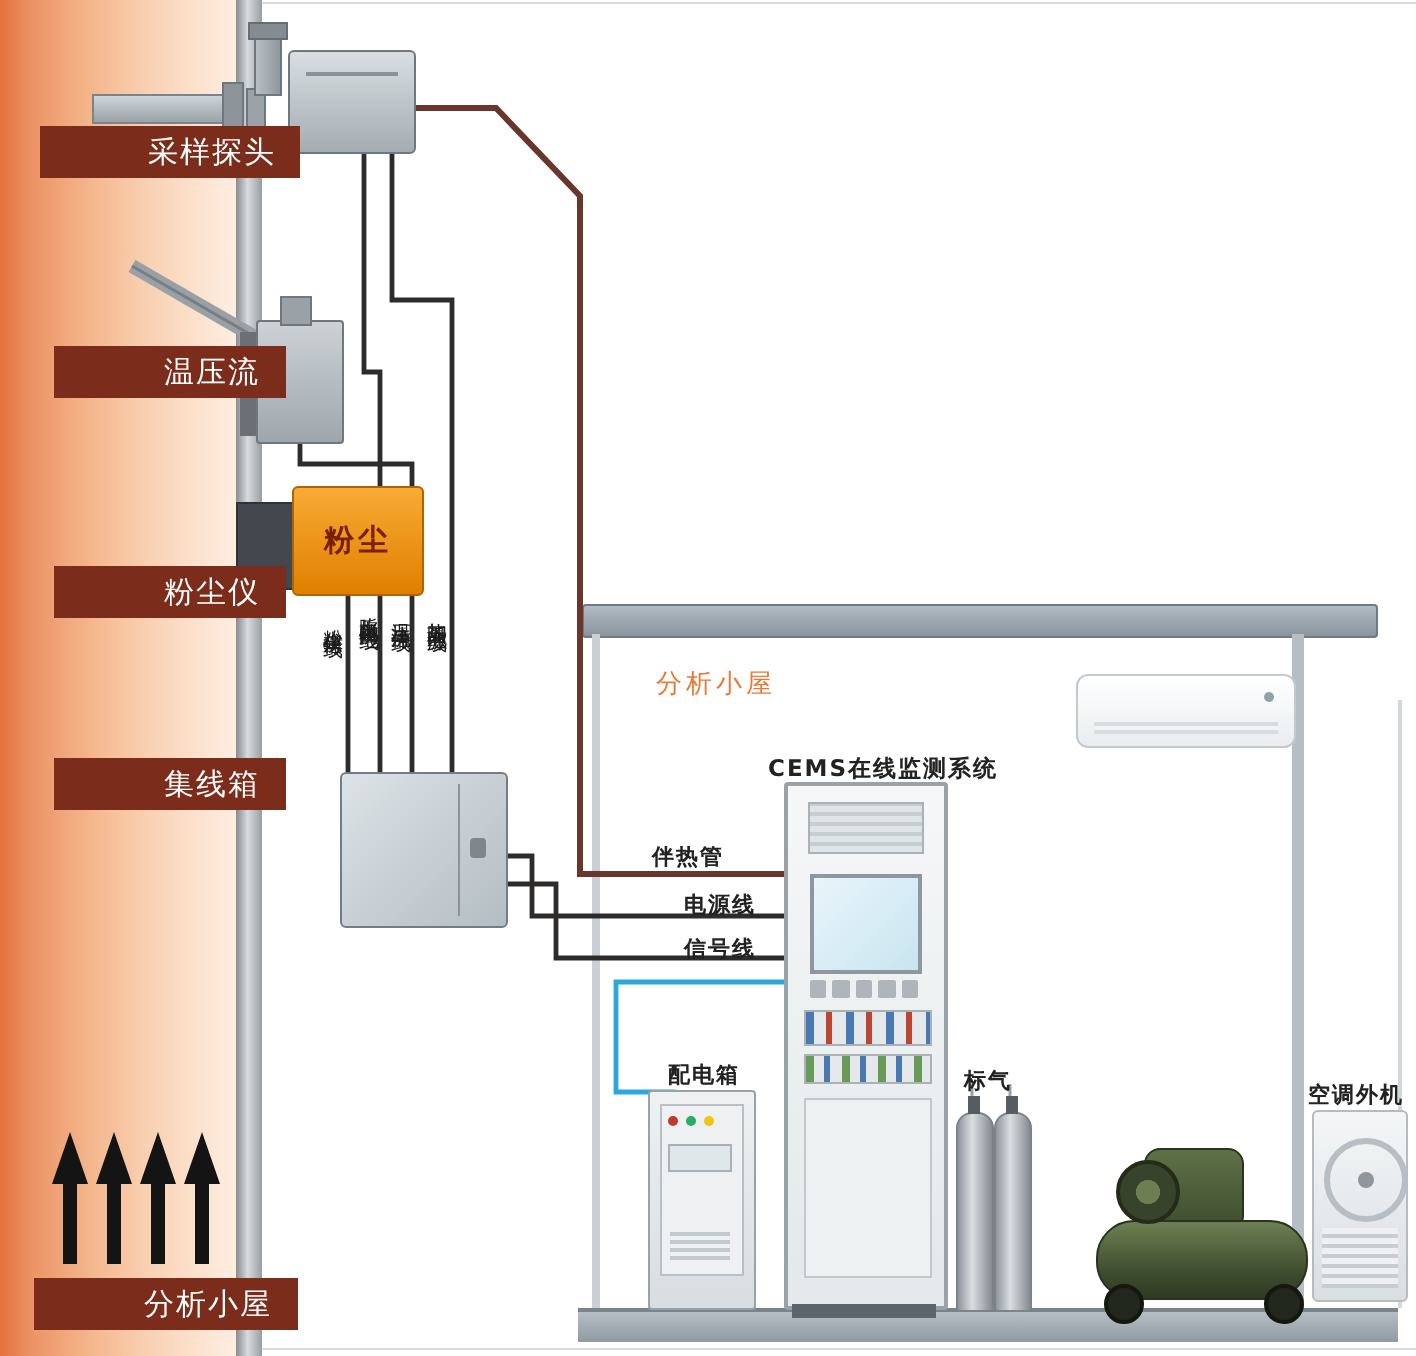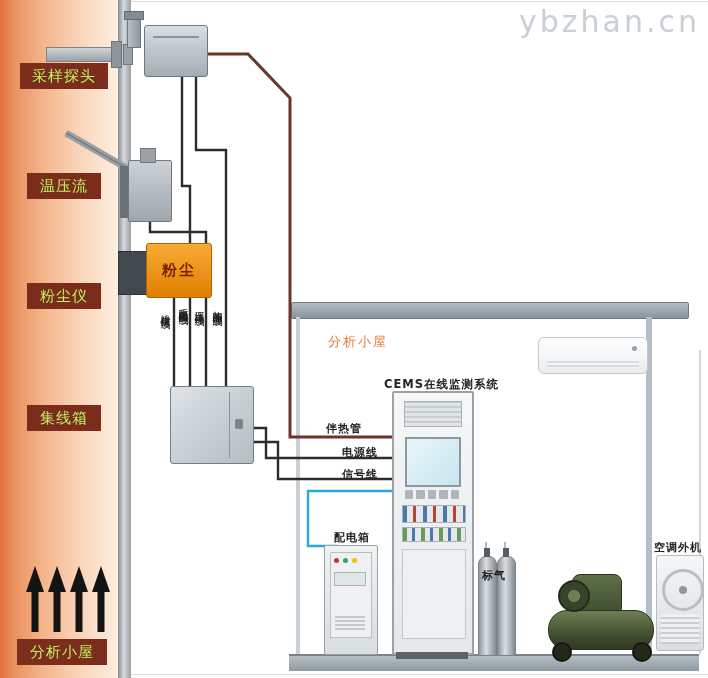--- a/index.html
+++ b/index.html
@@ -5,22 +5,22 @@
   html,body{margin:0;padding:0;background:#ffffff;}
   body{font-family:"DejaVu Sans","Liberation Sans",sans-serif;}
   .stage{position:relative;width:708px;height:678px;background:#ffffff;overflow:hidden;}
   .edge-line{position:absolute;left:0;width:708px;height:1px;background:#d9dde0;}
 
   
   .chimney{position:absolute;left:0;top:0;width:118px;height:678px;
     background:linear-gradient(90deg,#e2703d 0%,#ec9465 14%,#f4b68c 38%,#f9d0b2 62%,#fce3cf 85%,#fdeee1 100%);}
   .stack-wall{position:absolute;left:118px;top:0;width:13px;height:678px;
     background:linear-gradient(90deg,#878c90,#d7dbde 45%,#989ea3);}
-  .stack-label{position:absolute;background:#7b2c1a;color:#bef264;font-size:15px;
-    display:flex;align-items:center;justify-content:center;letter-spacing:1px;z-index:6;}
+  .stack-label{position:absolute;background:#7b2c1a;color:#ffffff;font-size:15px;
+    display:flex;align-items:center;justify-content:center;letter-spacing:1px;z-index:6;padding-left:42px;}
   .probe-pipe{position:absolute;left:46px;top:47px;width:74px;height:13px;z-index:5;
     background:linear-gradient(180deg,#cfd5d9,#9aa2a8);border:1px solid #7c848b;}
   .probe-flange1{position:absolute;left:111px;top:41px;width:9px;height:25px;background:#8d959b;border:1px solid #6f777e;z-index:5;}
   .probe-flange2{position:absolute;left:123px;top:44px;width:8px;height:19px;background:#9ba3a9;border:1px solid #6f777e;z-index:5;}
   .probe-stub{position:absolute;left:127px;top:16px;width:12px;height:30px;z-index:5;
     background:linear-gradient(90deg,#b9c0c5,#8f979d);border:1px solid #6f777e;}
   .probe-cap{position:absolute;left:124px;top:11px;width:18px;height:7px;background:#848c92;border:1px solid #666e74;z-index:5;}
   .probe-box{position:absolute;left:144px;top:25px;width:62px;height:50px;border-radius:3px;z-index:5;
     background:linear-gradient(180deg,#d8dee2,#a5adb3);border:1px solid #70787f;}
   .probe-box-line{position:absolute;left:8px;top:10px;width:46px;height:2px;background:#8b9399;}
@@ -184,35 +184,35 @@
   </div>
 
   <div class="junction-box">
     <div class="junction-door"></div>
     <div class="junction-latch"></div>
   </div>
 
   <div class="stack-label" style="left:20px;top:63px;width:88px;height:26px;">采样探头</div>
   <div class="stack-label" style="left:27px;top:283px;width:74px;height:26px;">粉尘仪</div>
   <div class="stack-label" style="left:27px;top:173px;width:74px;height:26px;">温压流</div>
-  <div class="stack-label" style="left:27px;top:405px;width:74px;height:26px;">集线箱</div>
+  <div class="stack-label" style="left:27px;top:379px;width:74px;height:26px;">集线箱</div>
   <div class="stack-label" style="left:17px;top:639px;width:90px;height:26px;">分析小屋</div>
 
   <div class="riser-label" style="left:160px;top:306px;">粉尘仪信号线</div>
   <div class="riser-label" style="left:178px;top:300px;">反吹电磁阀供电线</div>
   <div class="riser-label" style="left:194px;top:303px;">温压流信号线</div>
   <div class="riser-label" style="left:212px;top:303px;">加热圈电源线</div>
 
   <div class="shed-title">分析小屋</div>
   <div class="small-label" style="left:384px;top:377px;font-size:11.5px;">CEMS在线监测系统</div>
   <div class="small-label" style="left:326px;top:421px;">伴热管</div>
   <div class="small-label" style="left:342px;top:445px;">电源线</div>
   <div class="small-label" style="left:342px;top:467px;">信号线</div>
   <div class="small-label" style="left:334px;top:530px;">配电箱</div>
-  <div class="small-label" style="left:482px;top:533px;margin-top:35px;">标气</div>
+  <div class="small-label" style="left:482px;top:533px;">标气</div>
   <div class="small-label" style="left:654px;top:540px;">空调外机</div>
 
   <div class="ac-indoor">
     <div class="ac-indoor-vent"></div>
     <div class="ac-indoor-led"></div>
   </div>
 
   <div class="cabinet">
     <div class="cab-vent"></div>
     <div class="cab-screen"></div>
@@ -253,15 +253,14 @@
   <div class="comp-wheel" style="left:552px;top:642px;"></div>
   <div class="comp-wheel" style="left:632px;top:642px;"></div>
 
   <div class="ac-outdoor">
     <div class="ac-fan">
       <div class="ac-fan-hub"></div>
     </div>
     <div class="ac-grille"></div>
   </div>
 
-  <div class="watermark">ybzhan.cn</div>
 
 </div>
 
 </body></html>

